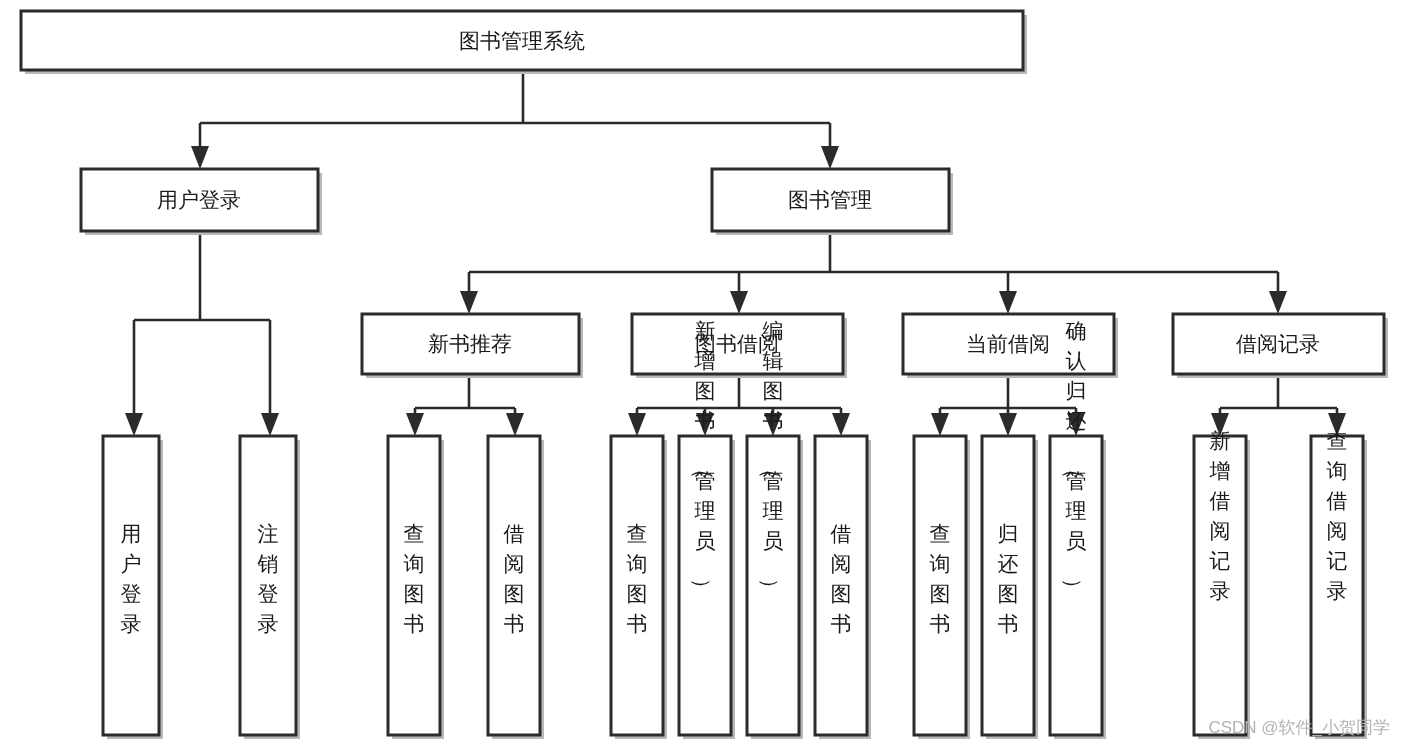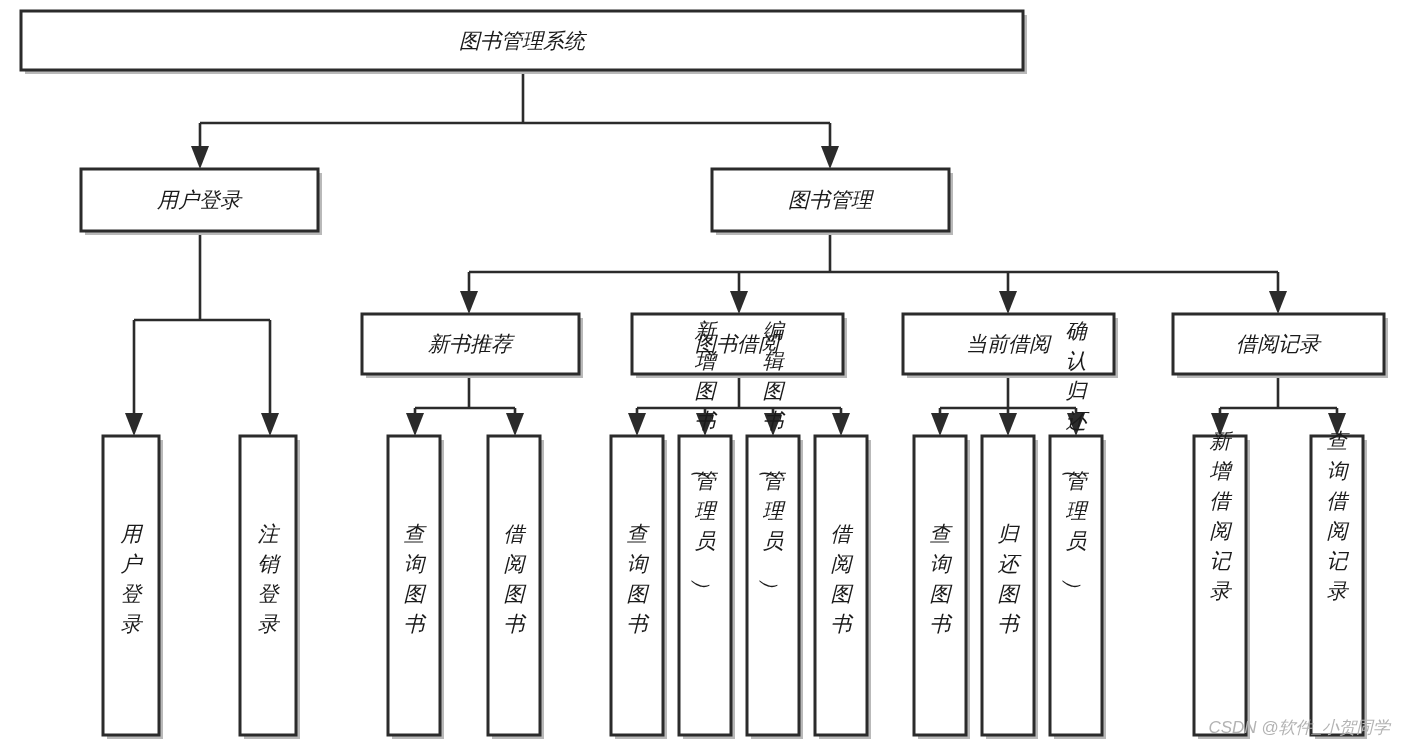--- a/index.html
+++ b/index.html
@@ -10,21 +10,20 @@
   }
   body {
     font-family: "Liberation Sans", "DejaVu Sans", sans-serif;
   }
   #diagram-root {
     position: relative;
     width: 1405px;
     height: 747px;
     background: #ffffff;
     overflow: hidden;
-    font-style: italic;
   }
   svg#tree-svg {
     position: absolute;
     left: 0;
     top: 0;
     width: 1405px;
     height: 747px;
     display: block;
   }
   .node-rect {

